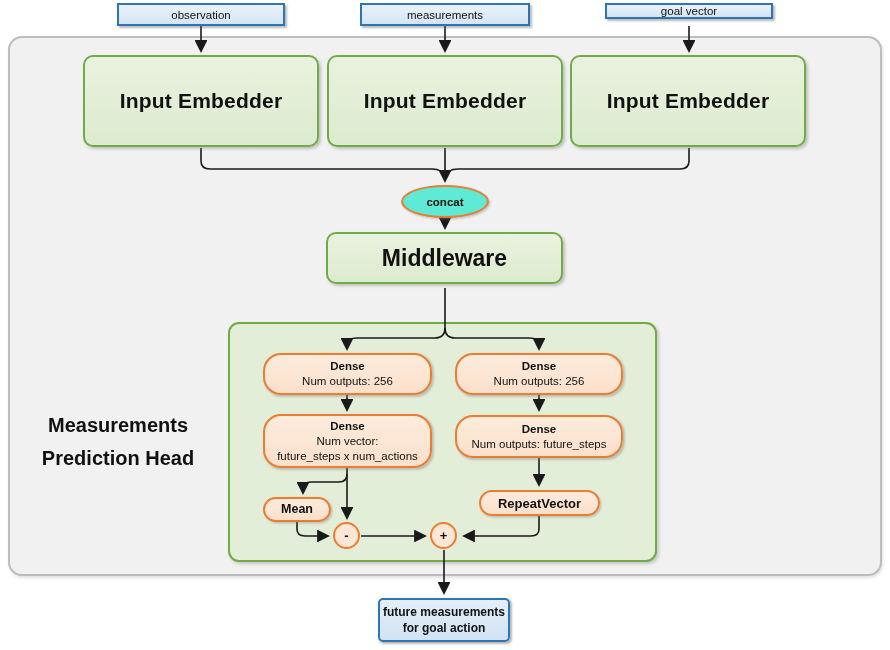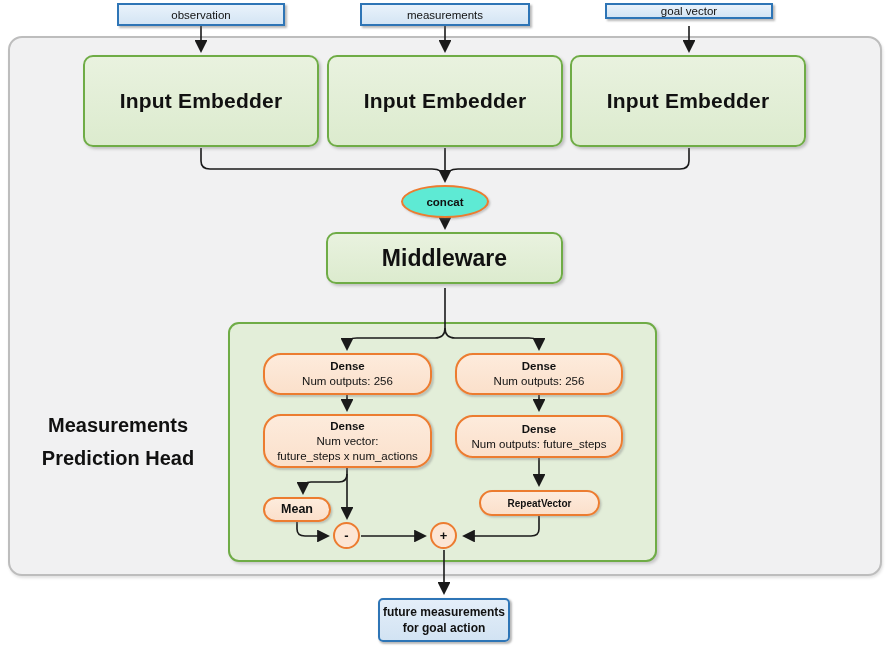--- a/index.html
+++ b/index.html
@@ -184,21 +184,21 @@
   <span>future_steps x num_actions</span>
 </div>
 <div class="abs orange-box" style="left:455px;top:415px;width:168px;height:43px;">
   <span class="b">Dense</span>
   <span>Num outputs: future_steps</span>
 </div>
 
 <div class="abs orange-box" style="left:263px;top:497px;width:68px;height:25px;font-size:12.5px;">
   <span class="b">Mean</span>
 </div>
-<div class="abs orange-box" style="left:479px;top:490px;width:121px;height:26px;font-size:10px;">
+<div class="abs orange-box" style="left:479px;top:490px;width:121px;height:26px;font-size:13px;">
   <span class="b">RepeatVector</span>
 </div>
 
 <div class="abs op-circle" style="left:333px;top:522px;">
   <span>-</span>
 </div>
 <div class="abs op-circle" style="left:430px;top:522px;">
   <span>+</span>
 </div>
 

